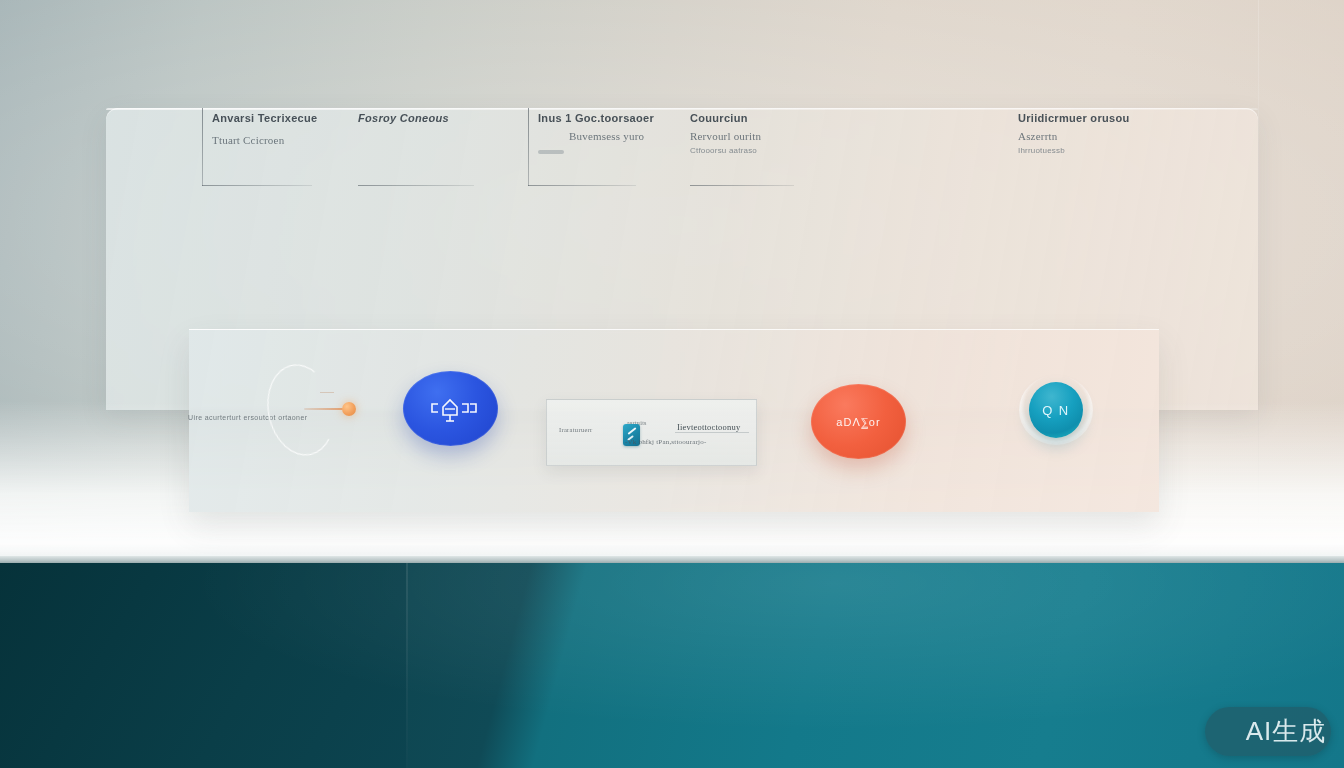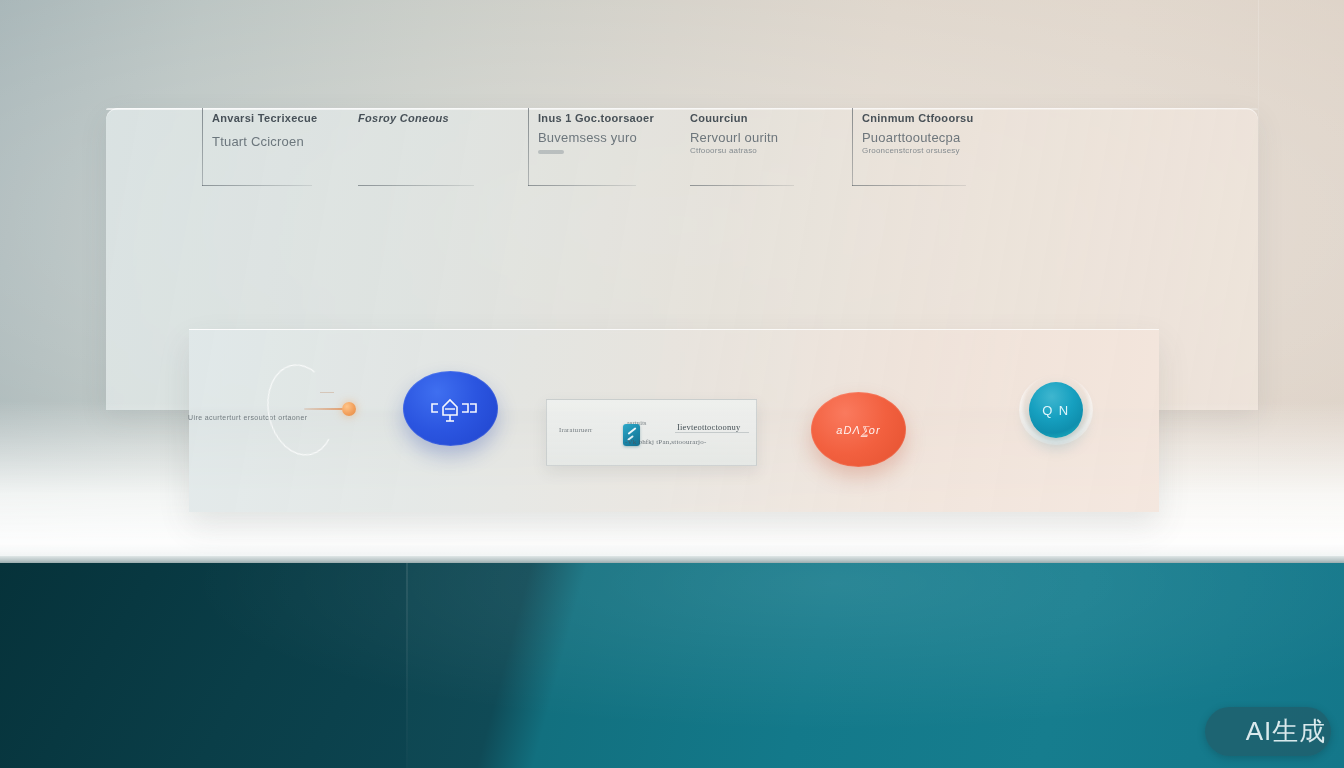--- a/index.html
+++ b/index.html
@@ -100,23 +100,23 @@
     background:linear-gradient(to right, rgba(60,70,78,.50), rgba(60,70,78,.12));
   }
   .col .t-head{
     position:absolute;left:10px;top:4px;
     font-size:11px;font-weight:600;letter-spacing:.3px;
     color:#3a444c;white-space:nowrap;
     filter:blur(.45px);opacity:.92;
   }
   .col .t-sub{
     position:absolute;left:10px;
-    font-size:13px;font-weight:400;letter-spacing:.2px;
+    font-size:11px;font-weight:400;letter-spacing:.2px;
     color:#58636b;white-space:nowrap;
-    filter:blur(.55px);opacity:.85;
+    filter:blur(.55px);opacity:.85;font-family:Liberation Serif, serif;
   }
   .col .t-sub2{
     position:absolute;left:10px;
     font-size:8px;font-weight:400;letter-spacing:.2px;
     color:#6c767d;white-space:nowrap;
     filter:blur(.6px);opacity:.8;
   }
   .col .t-stub{
     position:absolute;left:10px;width:26px;height:4px;border-radius:2px;
     background:rgba(110,120,128,.35);filter:blur(.6px);
@@ -170,24 +170,23 @@
   }
 
   
   .circ{position:absolute;border-radius:50%;display:flex;align-items:center;justify-content:center;}
   .circ-blue{
     left:403px;top:371px;width:95px;height:75px;
     background:radial-gradient(circle at 36% 28%, #3f6ff0 0%, #2b55e0 48%, #1f43cc 100%);
     box-shadow:0 10px 20px rgba(30,60,170,.28), 0 0 0 1px rgba(255,255,255,.10) inset;
   }
   .circ-orange{
-    left:811px;top:392px;width:95px;height:75px;
+    left:811px;top:384px;width:95px;height:75px;
     background:radial-gradient(circle at 36% 28%, #fa7a5e 0%, #f2603f 50%, #e4512f 100%);
     box-shadow:0 10px 20px rgba(190,70,40,.26), 0 0 0 1px rgba(255,255,255,.10) inset;
-    font-style:italic;
   }
   .circ-teal-ring{
     left:1019px;top:375px;width:74px;height:70px;border-radius:50%;
     background:radial-gradient(circle at 50% 45%, rgba(255,255,255,0) 58%, rgba(255,255,255,.55) 66%, rgba(255,255,255,.16) 80%, rgba(255,255,255,0) 100%);
     position:absolute;
   }
   .circ-teal{
     left:1029px;top:382px;width:54px;height:56px;
     background:radial-gradient(circle at 42% 26%, #3fb6cf 0%, #16a0c0 42%, #0f8fae 70%, #25c3c9 100%);
     box-shadow:0 8px 16px rgba(20,120,145,.26);
@@ -277,39 +276,37 @@
 
       <div class="col" style="left:252px;width:116px;">
         <div class="rule-h" style="width:116px;"></div>
         <div class="t-head" style="left:0;font-style:italic;">Fosroy Coneous</div>
       </div>
 
       <div class="col" style="left:422px;width:108px;">
         <div class="rule-v"></div>
         <div class="rule-h" style="width:108px;"></div>
         <div class="t-head">Inus 1 Goc.toorsaoer</div>
-        <div class="t-sub" style="top:22px;">Buvemsess yuro</div>
+        <div class="t-sub" style="top:22px;margin-left:31px;">Buvemsess yuro</div>
         <div class="t-stub" style="top:42px;"></div>
       </div>
 
       <div class="col" style="left:584px;width:104px;">
         <div class="rule-h" style="width:104px;"></div>
         <div class="t-head" style="left:0;">Couurciun</div>
         <div class="t-sub" style="left:0;top:22px;">Rervourl ouritn</div>
         <div class="t-sub2" style="left:0;top:38px;">Ctfooorsu aatraso</div>
       </div>
 
-      <div class="col" style="left:746px;width:114px;">
-        <div class="rule-v"></div>
-        <div class="rule-h" style="width:114px;"></div>
-        <div class="t-head">Cninmum Ctfooorsu</div>
-        <div class="t-sub" style="top:22px;">Puoarttooutecpa</div>
-        <div class="t-sub2" style="top:38px;">Grooncenstcrost orsusesy</div>
-      </div>
-
+
+      <div class="col" style="left:912px;width:120px;">
+        <div class="t-head" style="left:0;">Uriidicrmuer orusou</div>
+        <div class="t-sub" style="left:0;top:22px;">Aszerrtn</div>
+        <div class="t-sub2" style="left:0;top:38px;">Ihrruotuessb</div>
+      </div>
 
     </div>
   </div>
 
   <div class="shelf"></div>
 
   <div class="panel-low">
     <div class="panel-low-hi"></div>
   </div>
 

